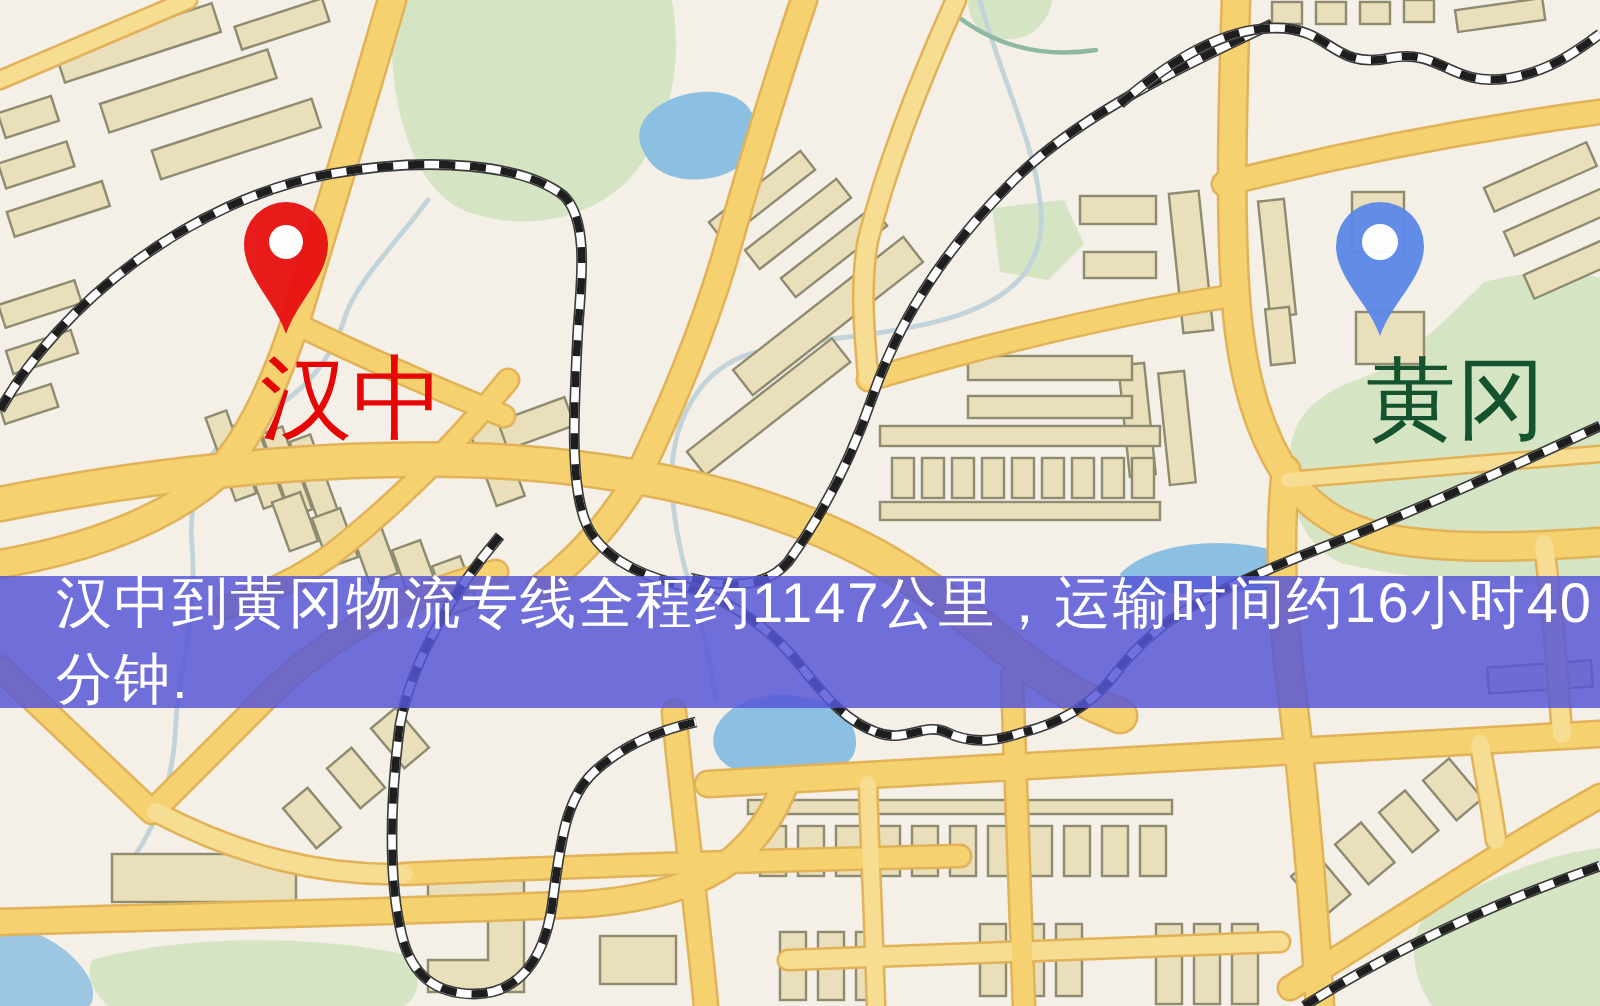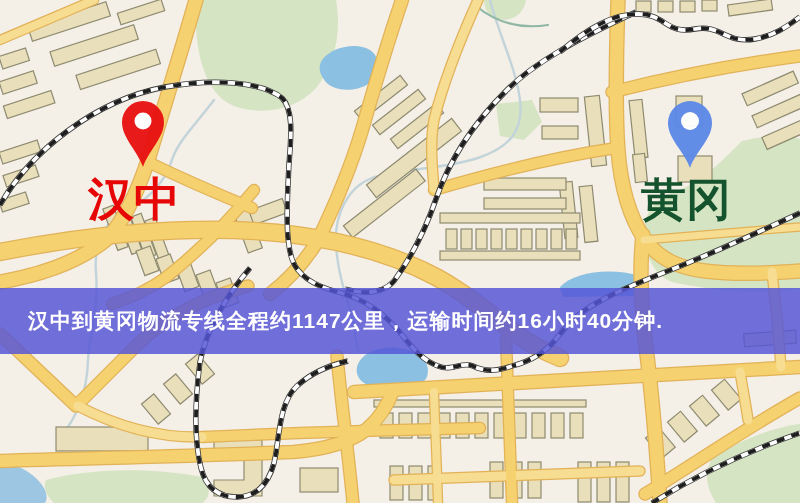--- a/index.html
+++ b/index.html
@@ -13,28 +13,28 @@
   .river-t{fill:none;stroke:#8fb8a4;stroke-width:2.2;stroke-linecap:round;}
   .bldg{fill:#e9dfba;stroke:#8e8b71;stroke-width:1.2;}
   .rc{fill:none;stroke:#e2b258;stroke-linecap:round;stroke-linejoin:round;}
   .rf{fill:none;stroke:#f5d170;stroke-linecap:round;stroke-linejoin:round;}
   .rf.minor{stroke:#f7dd92;}
   .ka{fill:none;stroke:#3a3a3a;stroke-width:5.4;stroke-linejoin:round;}
   .kb{fill:none;stroke:#fdfdfd;stroke-width:3.8;stroke-linejoin:round;}
   .kc{fill:none;stroke:#1e1e1e;stroke-width:3.8;stroke-dasharray:8 7.5;stroke-linejoin:round;}
   .pin-shadow{opacity:.95;}
   
-  .city-label{position:absolute;font-weight:700;line-height:1;white-space:nowrap;}
+  .city-label{position:absolute;font-weight:400;line-height:1;white-space:nowrap;margin-left:42px;}
   .origin-label{left:88px;top:176px;font-size:46px;}
   .dest-label{left:641px;top:177px;font-size:45px;}
   
   .banner{position:absolute;left:0;top:288px;width:800px;height:66px;}
   .banner-bg{position:absolute;inset:0;background:#5656d6;opacity:.84;}
   .banner-text{position:absolute;inset:0;display:flex;align-items:center;padding-left:28px;
-    font-size:21px;letter-spacing:1px;color:#fff;font-weight:bold;}
+    font-size:28px;letter-spacing:1px;color:#fff;}
 </style>
 </head>
 <body>
 
 <div class="stage">
 
   <svg class="map" width="800" height="503" viewBox="0 0 800 503">
     <defs>
       <path id="r1" d="M196,0 C180,55 162,115 148,160 C135,200 122,222 108,238 C80,262 40,275 0,282"></path>
       <path id="r2" d="M402,0 C385,50 372,95 362,130 C350,170 335,205 318,240 C305,262 288,280 270,294"></path>

